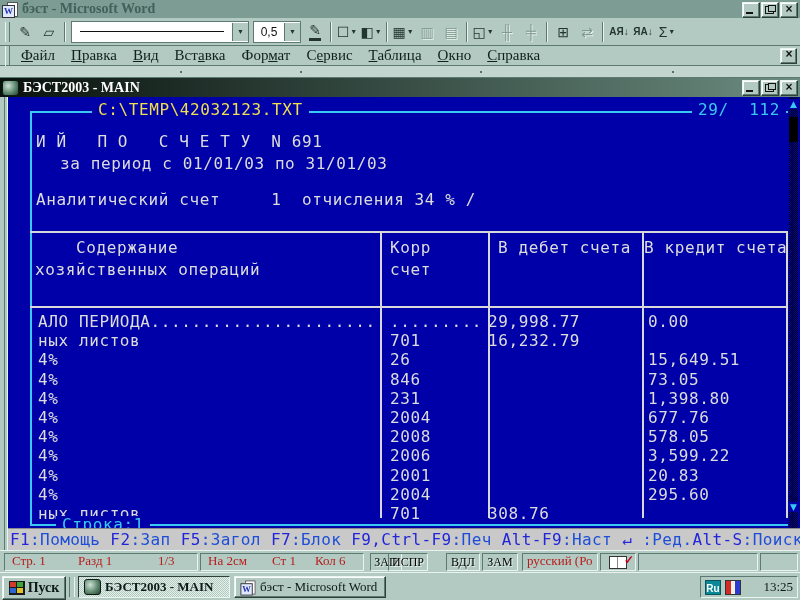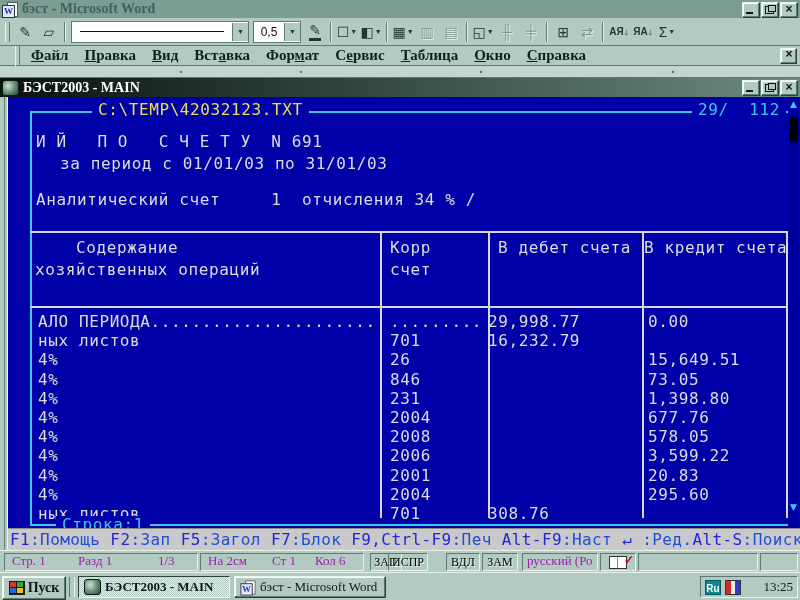--- a/index.html
+++ b/index.html
@@ -45,21 +45,21 @@
   .tarrow{font-size:7px;margin-left:1px;color:#243530;}
   .combo{height:20px;background:#fff;border:1px solid var(--shadow);display:flex;align-items:center;margin:0 2px;}
   .combo .val{flex:1;font-size:12px;color:#111;text-align:center;font-family:"Liberation Sans",sans-serif;}
   .combo .line{flex:1;height:1px;background:#111;margin:0 8px;}
   .combo .cbtn{width:15px;height:18px;background:var(--face);border-left:1px solid var(--shadow);
     text-align:center;font-size:7px;line-height:18px;color:#243530;}
   .sorticon{font-size:10px;font-weight:bold;letter-spacing:0;}
 
   
   .menubar{left:0;top:46px;width:800px;height:20px;background:var(--face);display:flex;align-items:center;
-    border-bottom:1px solid var(--shadow);box-sizing:border-box;padding-left:12px;font-weight:bold;}
+    border-bottom:1px solid var(--shadow);box-sizing:border-box;padding-left:2px;}
   .mitem{font-family:"Liberation Serif",serif;font-size:15px;color:#10201b;padding:0 8px;white-space:nowrap;cursor:default;}
   .mitem u{text-decoration:underline;}
   .menuclose{position:absolute;right:3px;top:2px;width:15px;height:14px;background:var(--face);}
 
   
   .ruler{left:0;top:66px;width:800px;height:12px;background:#c2d6cf;border-bottom:1px solid var(--shadow);box-sizing:border-box;}
   .tick{position:absolute;top:5px;width:2px;height:2px;background:#5a6e67;}
 
   
   .btitle{left:0;top:78px;width:800px;height:19px;
@@ -92,21 +92,21 @@
 
   
   .fkeys{left:8px;top:528px;width:792px;height:22px;background:#c9c9c9;
     font-family:"DejaVu Sans Mono",monospace;font-size:16px;letter-spacing:.4px;line-height:22px;
     white-space:pre;overflow:hidden;padding-left:2px;box-sizing:border-box;border-top:1px solid #8a8a8a;}
   .fk{color:#2326d8;}
   .fl{color:#1d4ed8;}
 
   
   .statusbar{left:0;top:550px;width:800px;height:22px;background:var(--face);border-top:1px solid var(--hilite);box-sizing:border-box;}
-  .sp{position:absolute;top:2px;height:16px;font-family:"Liberation Serif",serif;font-size:13px;color:#a21caf;
+  .sp{position:absolute;top:2px;height:16px;font-family:"Liberation Serif",serif;font-size:13px;color:#b91c1c;
     line-height:16px;white-space:nowrap;}
   .spanel{position:absolute;top:2px;height:16px;}
   .mode{position:absolute;top:2px;height:16px;font-family:"Liberation Serif",serif;font-size:12px;
     line-height:16px;text-align:center;color:#000000;text-shadow:1px 1px 0 var(--hilite);}
   .bookico{position:absolute;left:8px;top:2px;width:16px;height:11px;background:#fff;border:1px solid #333;}
   .bookico:before{content:"";position:absolute;left:7px;top:0;width:1px;height:11px;background:#888;}
   .bookchk{position:absolute;left:14px;top:-4px;color:#c00020;font-size:12px;font-weight:bold;}
 
   
   .taskbar{left:0;top:572px;width:800px;height:28px;background:var(--face);border-top:1px solid var(--hilite);box-sizing:border-box;}

